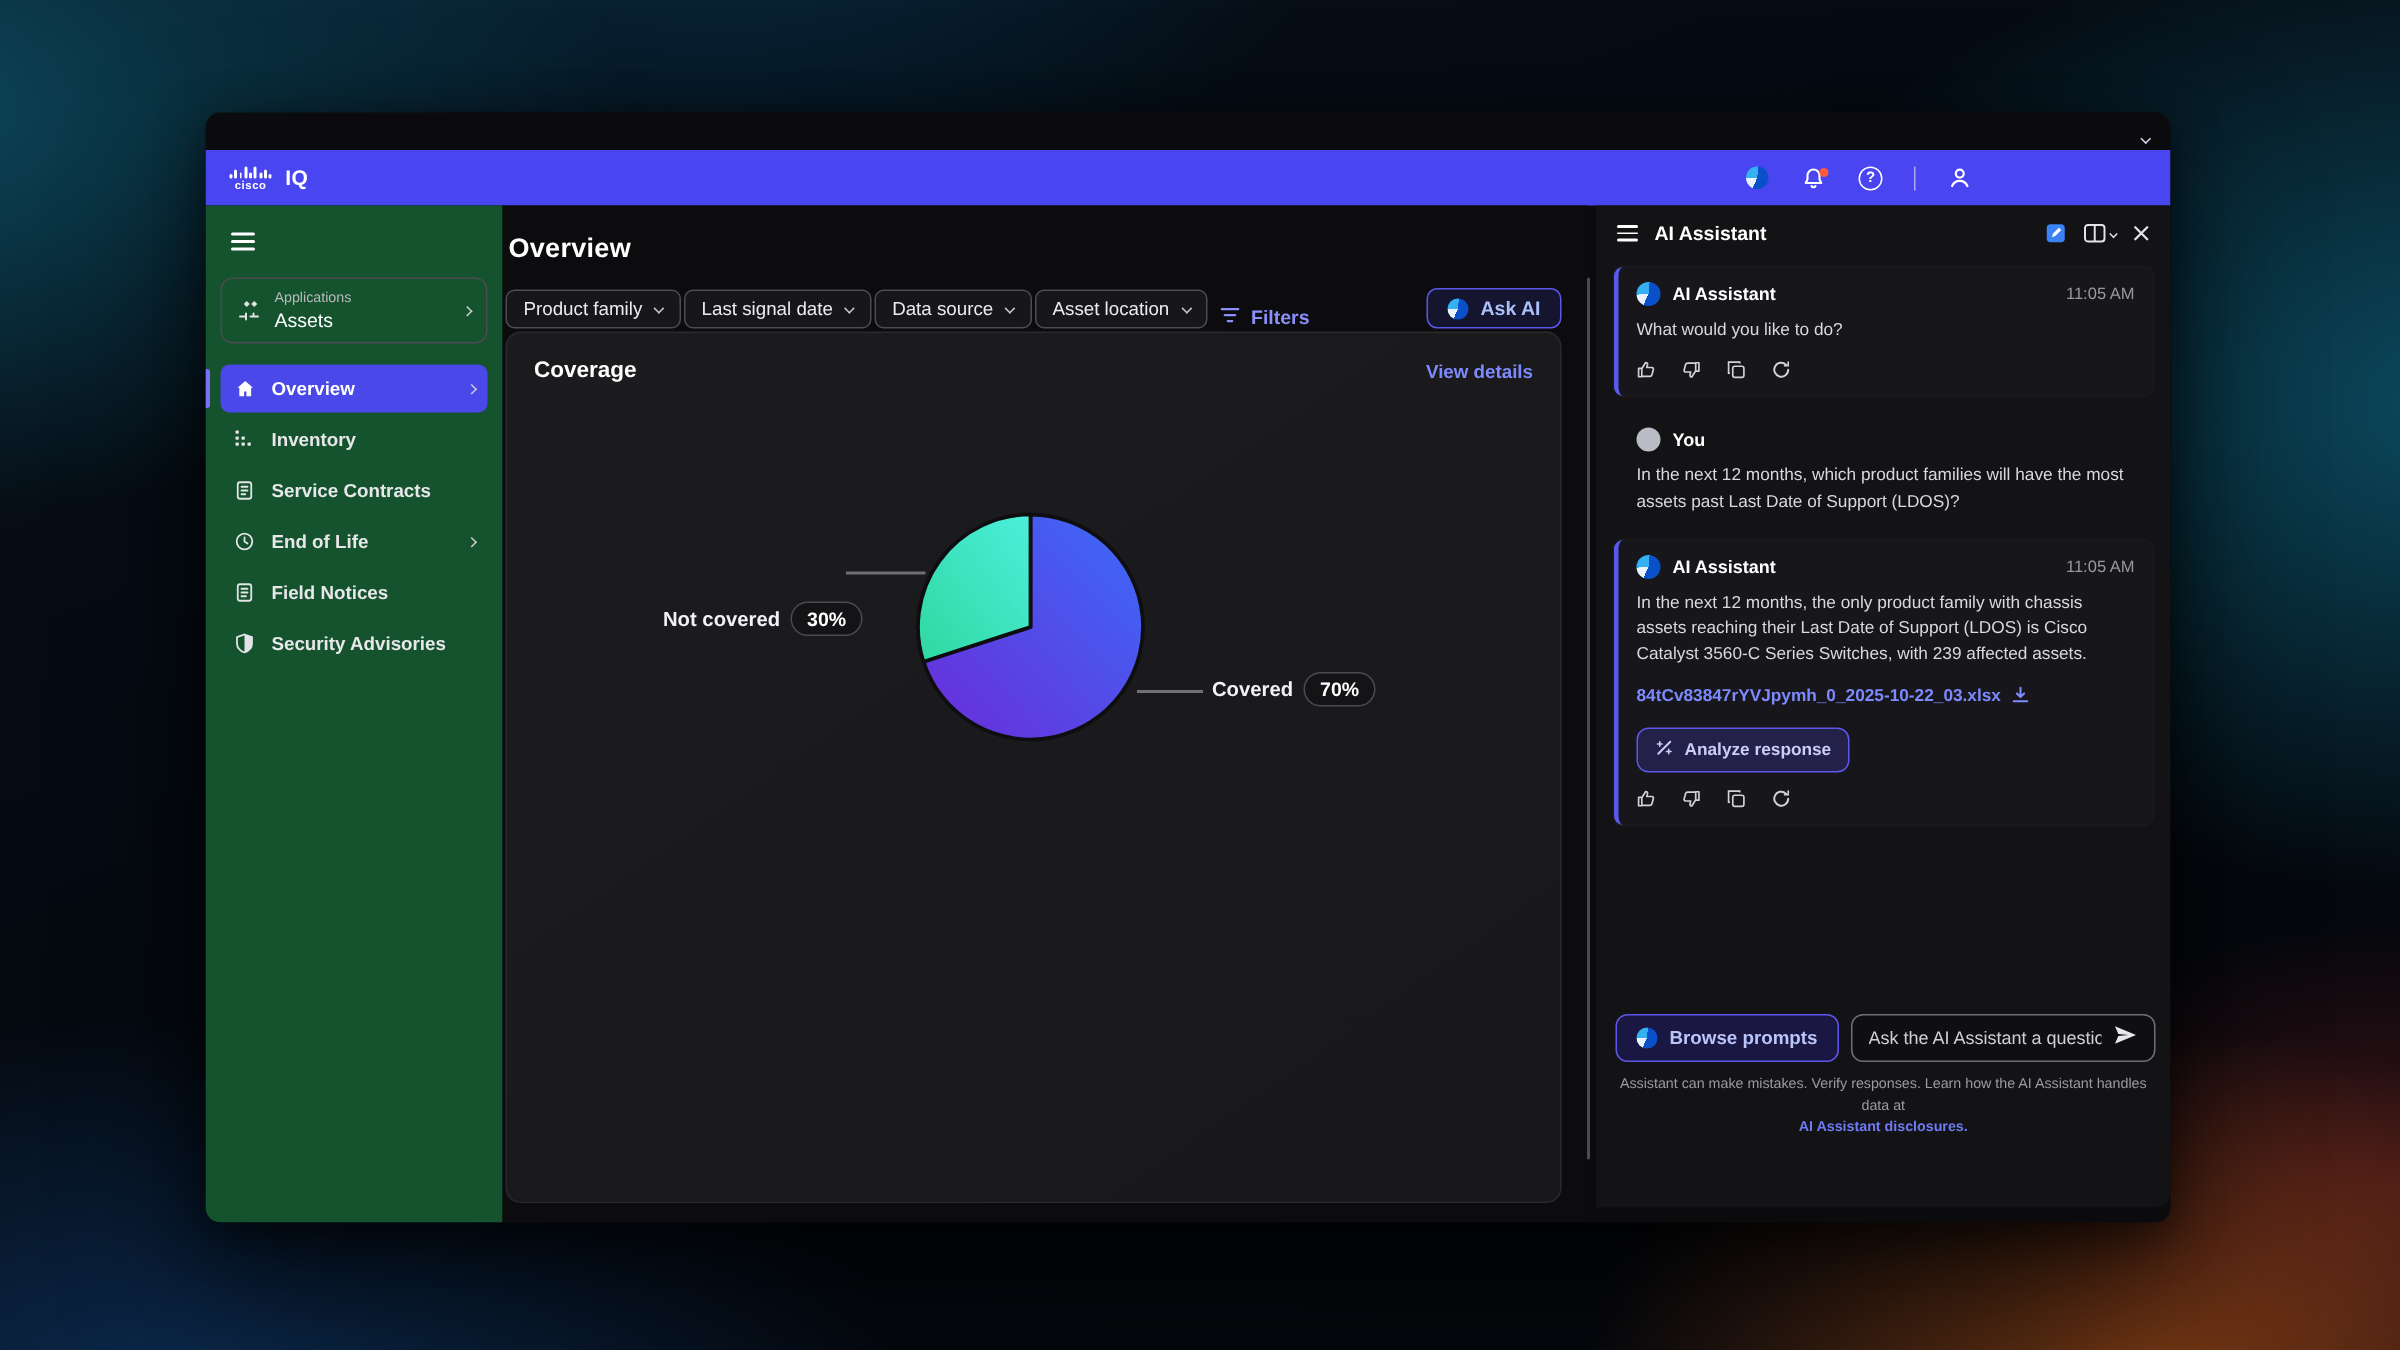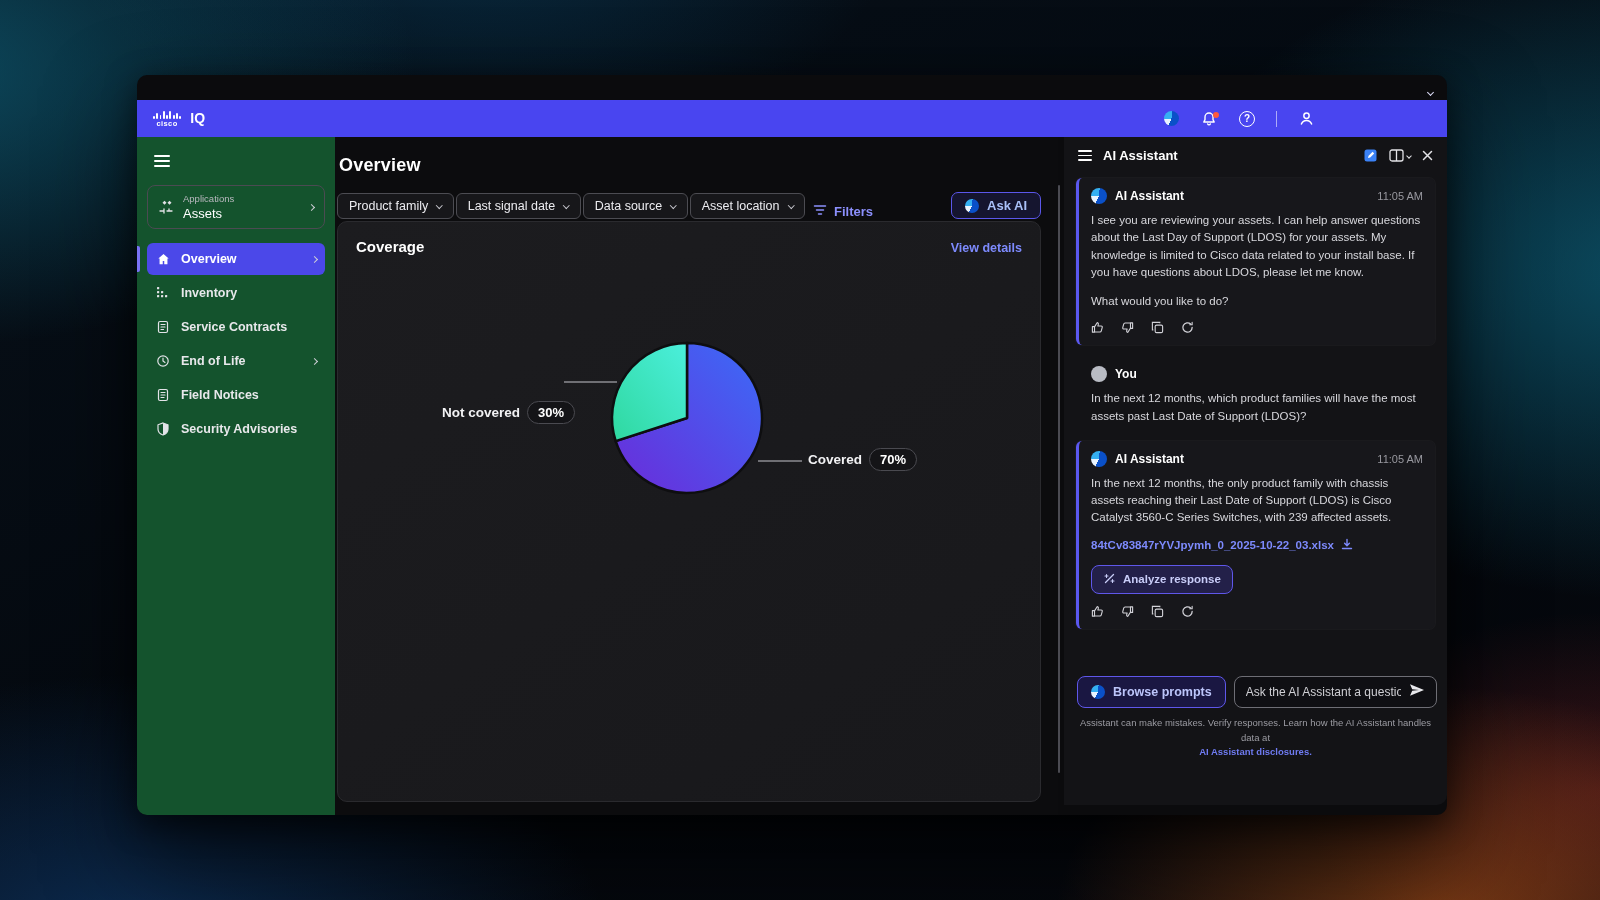--- a/index.html
+++ b/index.html
@@ -350,21 +350,20 @@
       </div>
 
       <div class="messages">
 
         <div class="msg-card">
           <div class="msg-head">
             <span class="msg-ava ava-ai"></span>
             <span class="msg-name">AI Assistant</span>
             <span class="msg-time">11:05 AM</span>
           </div>
-          <div class="msg-body">I see you are reviewing your assets. I can help answer questions about the Last Day of Support (LDOS) for your assets. My knowledge is limited to Cisco data related to your install base. If you have questions about LDOS, please let me know.</div>
           <div class="msg-body">What would you like to do?</div>
           <div class="msg-actions">
             <span class="ic">
                 <svg width="13" height="13" viewBox="0 0 14 14" fill="none" stroke="#d2d2d8" stroke-width="1.2" stroke-linejoin="round">
                   <path d="M1.5 6h2.3v6H1.5zM3.8 11.5V6.3L6.6 1.8c.9 0 1.5.7 1.3 1.6L7.4 5.4h3.6c.8 0 1.3.7 1.1 1.4l-1 3.8c-.2.7-.8 1.2-1.5 1.2H4.6z"></path>
                 </svg>
               </span>
             <span class="ic">
                 <svg width="13" height="13" viewBox="0 0 14 14" fill="none" stroke="#d2d2d8" stroke-width="1.2" stroke-linejoin="round" transform="rotate(180)">
                   <path d="M1.5 6h2.3v6H1.5zM3.8 11.5V6.3L6.6 1.8c.9 0 1.5.7 1.3 1.6L7.4 5.4h3.6c.8 0 1.3.7 1.1 1.4l-1 3.8c-.2.7-.8 1.2-1.5 1.2H4.6z"></path>

